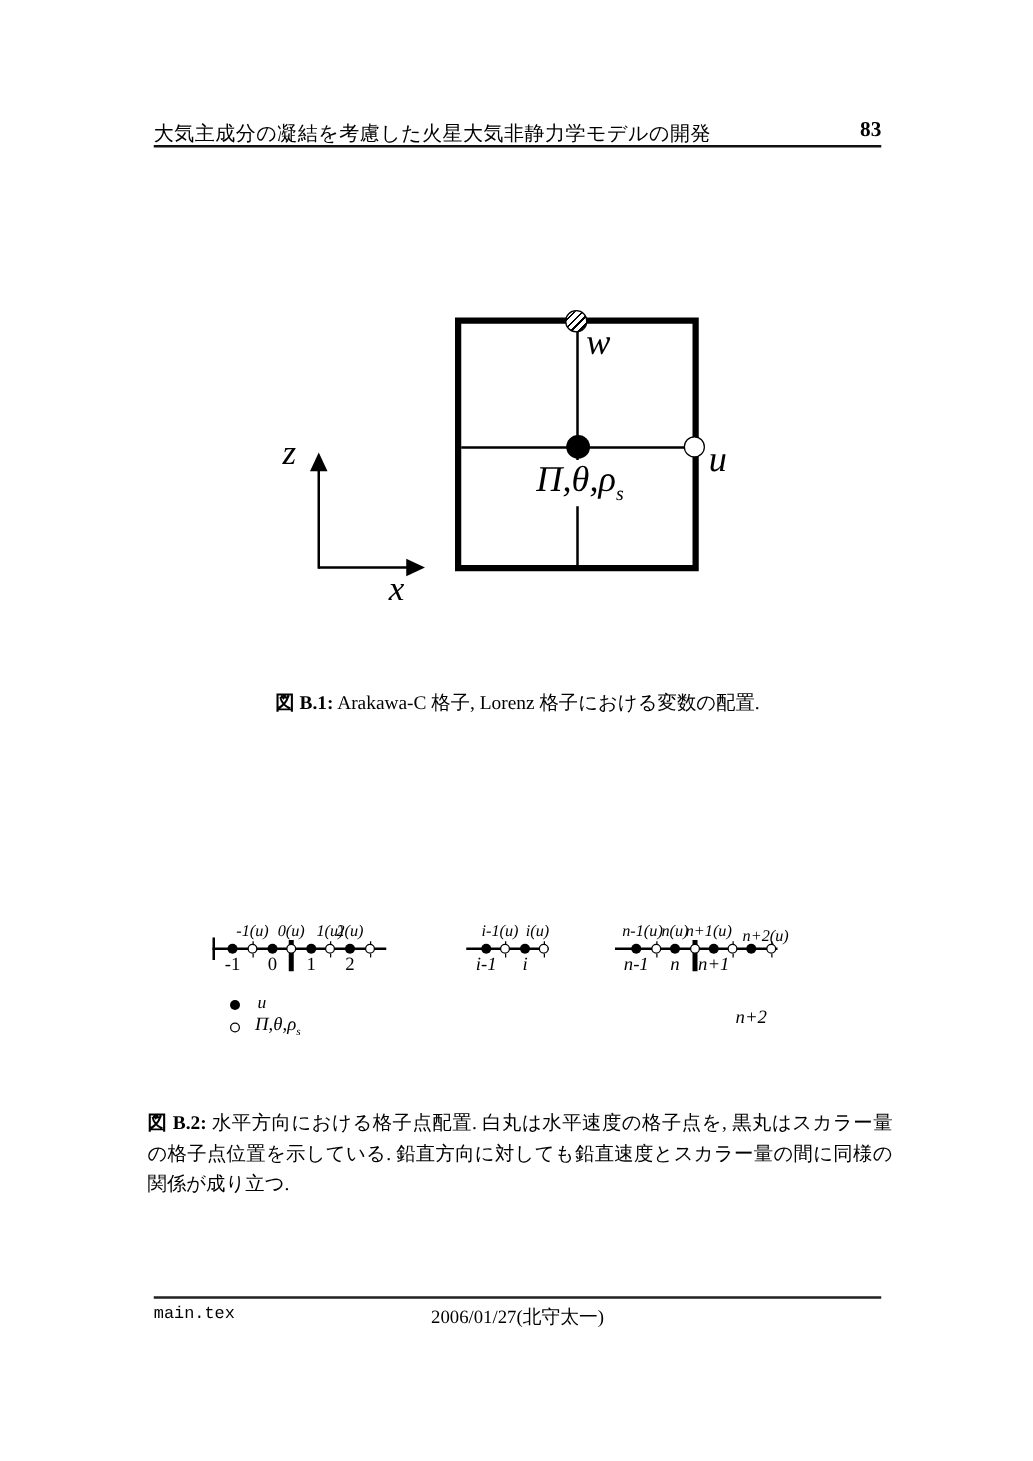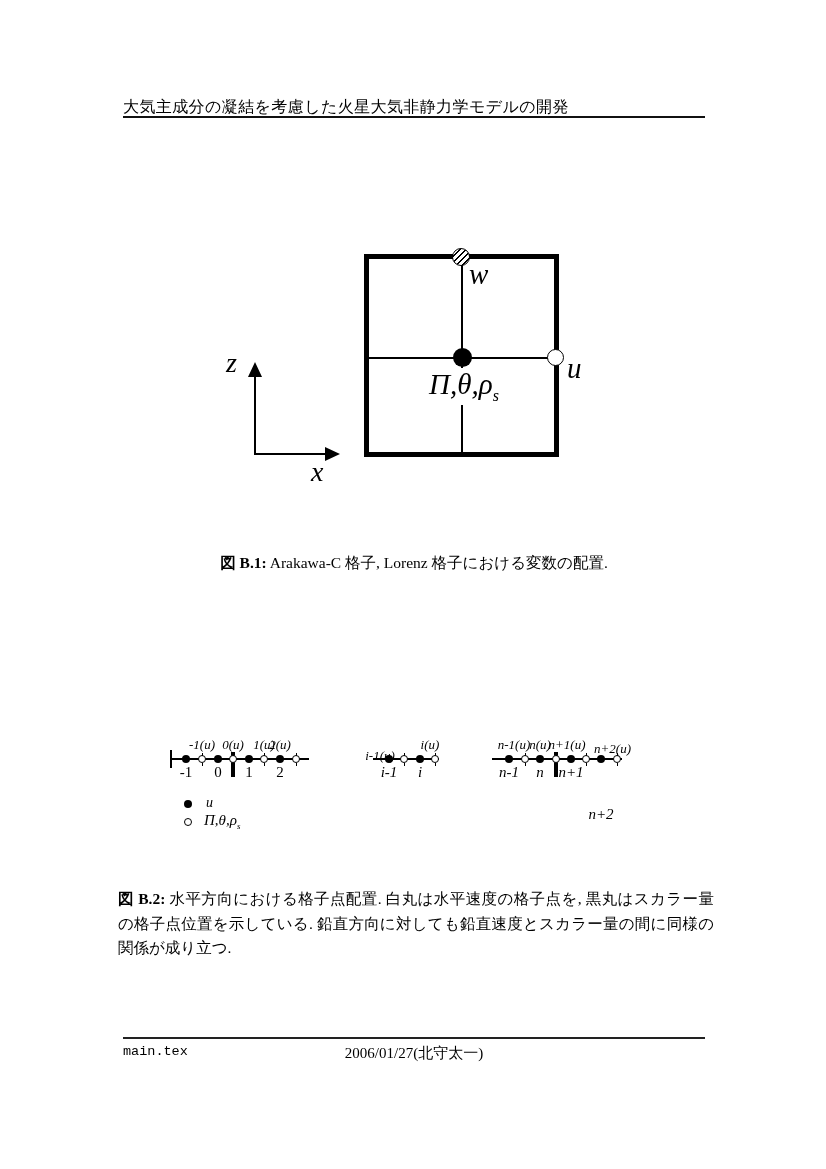--- a/index.html
+++ b/index.html
@@ -64,20 +64,21 @@
   .leg-u{position:absolute;left:206px;top:795px;font-size:14px;}
   .leg-s{position:absolute;left:204px;top:812px;font-size:15px;white-space:nowrap;}
   .leg-s sub{font-size:0.6em;}
 </style>
 </head>
 <body>
 
 <div class="page">
 
   <div class="hdr-title">大気主成分の凝結を考慮した火星大気非静力学モデルの開発</div>
+  <div class="hdr-page">83</div>
   <div class="hdr-rule"></div>
 
   <div>
     <div class="ax-v"></div>
     <div class="ar-up"></div>
     <div class="ax-h"></div>
     <div class="ar-rt"></div>
     <div class="lbl-z math">z</div>
     <div class="lbl-x math">x</div>
 
@@ -113,21 +114,21 @@
       <div class="marker-open" style="left: 260px; top: 755px;"></div>
       <div class="lbl-above" style="left: 264px; top: 737px;">1(u)</div>
       <div class="marker-filled" style="left: 276px; top: 755px;"></div>
       <div class="lbl-below" style="left: 280px; top: 764px;">2</div>
       <div class="marker-open" style="left: 292px; top: 755px;"></div>
       <div class="lbl-above" style="left: 280px; top: 737px;">2(u)</div>
       <div style="position: absolute; left: 373px; top: 758px; width: 66px; height: 1.5px; background: rgb(0, 0, 0);"></div>
       <div class="marker-filled" style="left: 385px; top: 755px;"></div>
       <div class="lbl-below it" style="left: 389px; top: 764px;">i-1</div>
       <div class="marker-open" style="left: 400px; top: 755px;"></div>
-      <div class="lbl-above" style="left: 380px; top: 737px; margin-top: 11px;">i-1(u)</div>
+      <div class="lbl-above" style="left: 400px; top: 737px;">i-1(u)</div>
       <div class="marker-filled" style="left: 416px; top: 755px;"></div>
       <div class="lbl-below it" style="left: 420px; top: 764px;">i</div>
       <div class="marker-open" style="left: 431px; top: 755px;"></div>
       <div class="lbl-above" style="left: 430px; top: 737px;">i(u)</div>
       <div style="position: absolute; left: 492px; top: 758px; width: 130px; height: 1.5px; background: rgb(0, 0, 0);"></div>
       <div class="marker-filled" style="left: 505px; top: 755px;"></div>
       <div class="lbl-below it" style="left: 509px; top: 764px;">n-1</div>
       <div class="marker-open" style="left: 521px; top: 755px;"></div>
       <div class="lbl-above" style="left: 514px; top: 737px;">n-1(u)</div>
       <div class="marker-filled" style="left: 536px; top: 755px;"></div>

